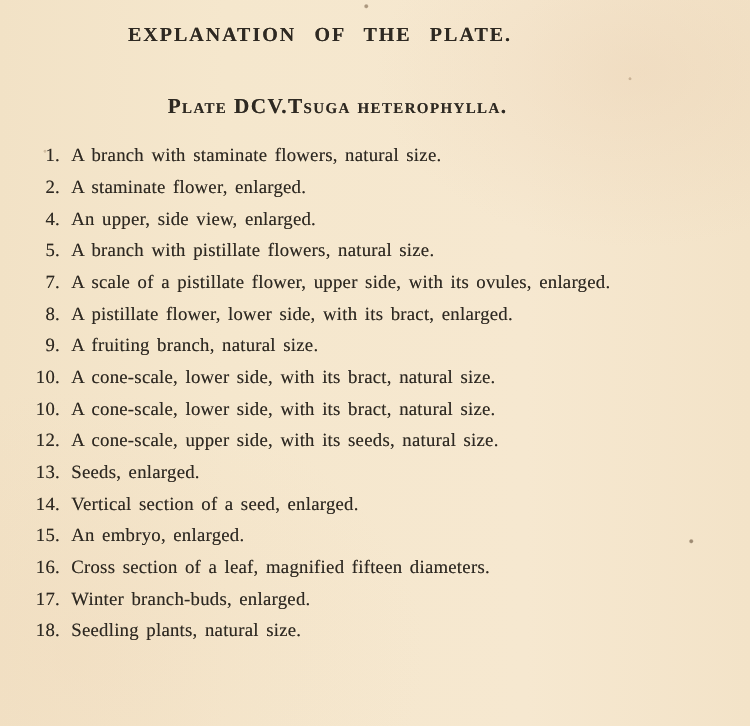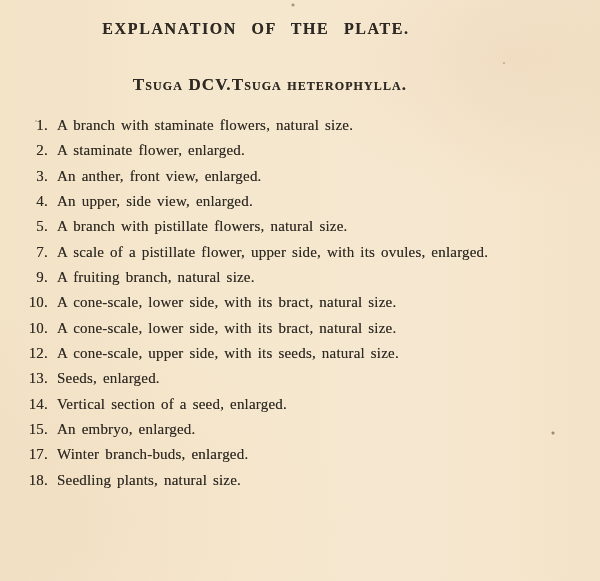--- a/index.html
+++ b/index.html
@@ -82,34 +82,35 @@
   }
 </style>
 </head>
 <body>
 
 <div class="page">
 
   <h1 class="title">EXPLANATION OF THE PLATE.</h1>
 
   <div class="plate-heading">
-    <span class="plate">Tsuga DCV.</span><span class="species">Tsuga heterophylla.</span>
+    <span class="plate">Plate DCV.</span><span class="species">Tsuga heterophylla.</span>
   </div>
 
   <div class="figure-list">
     <div class="row"><span class="num">1.</span><span class="txt">A branch with staminate flowers, natural size.</span></div>
     <div class="row"><span class="num">2.</span><span class="txt">A staminate flower, enlarged.</span></div>
-    <div class="row"><span class="num">3.</span><span class="txt">An anther, front view, enlarged.</span></div>
     <div class="row"><span class="num">4.</span><span class="txt">An upper, side view, enlarged.</span></div>
     <div class="row"><span class="num">5.</span><span class="txt">A branch with pistillate flowers, natural size.</span></div>
     <div class="row"><span class="num">7.</span><span class="txt">A scale of a pistillate flower, upper side, with its ovules, enlarged.</span></div>
+    <div class="row"><span class="num">8.</span><span class="txt">A pistillate flower, lower side, with its bract, enlarged.</span></div>
     <div class="row"><span class="num">9.</span><span class="txt">A fruiting branch, natural size.</span></div>
     <div class="row"><span class="num">10.</span><span class="txt">A cone-scale, lower side, with its bract, natural size.</span></div>
     <div class="row"><span class="num">10.</span><span class="txt">A cone-scale, lower side, with its bract, natural size.</span></div>
     <div class="row"><span class="num">12.</span><span class="txt">A cone-scale, upper side, with its seeds, natural size.</span></div>
     <div class="row"><span class="num">13.</span><span class="txt">Seeds, enlarged.</span></div>
     <div class="row"><span class="num">14.</span><span class="txt">Vertical section of a seed, enlarged.</span></div>
     <div class="row"><span class="num">15.</span><span class="txt">An embryo, enlarged.</span></div>
+    <div class="row"><span class="num">16.</span><span class="txt">Cross section of a leaf, magnified fifteen diameters.</span></div>
     <div class="row"><span class="num">17.</span><span class="txt">Winter branch-buds, enlarged.</span></div>
     <div class="row"><span class="num">18.</span><span class="txt">Seedling plants, natural size.</span></div>
   </div>
 
 </div>
 
 </body></html>

